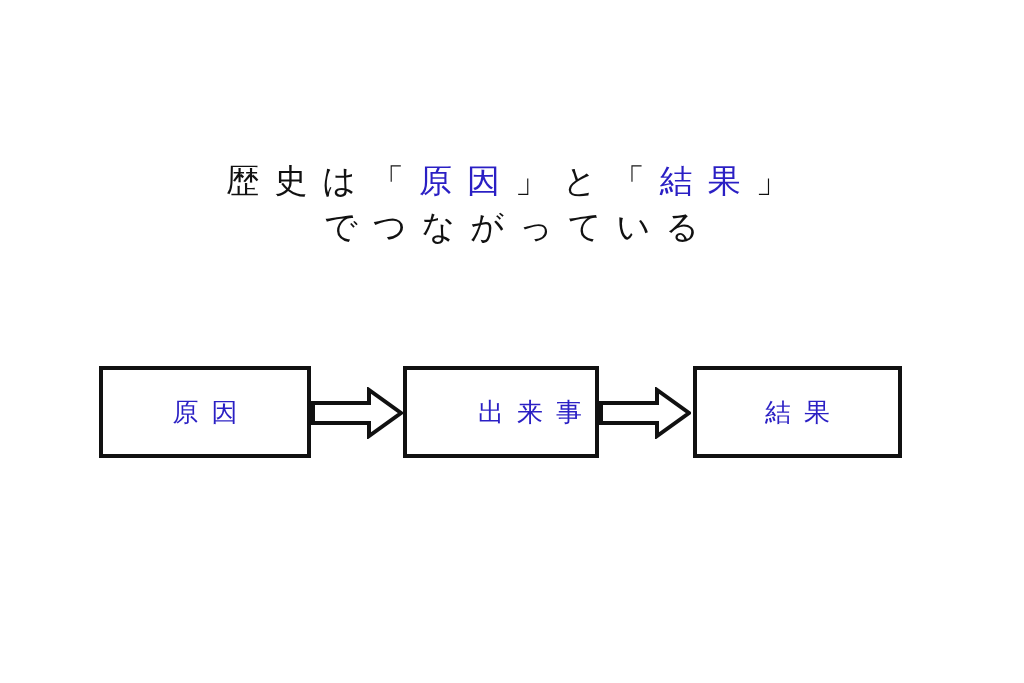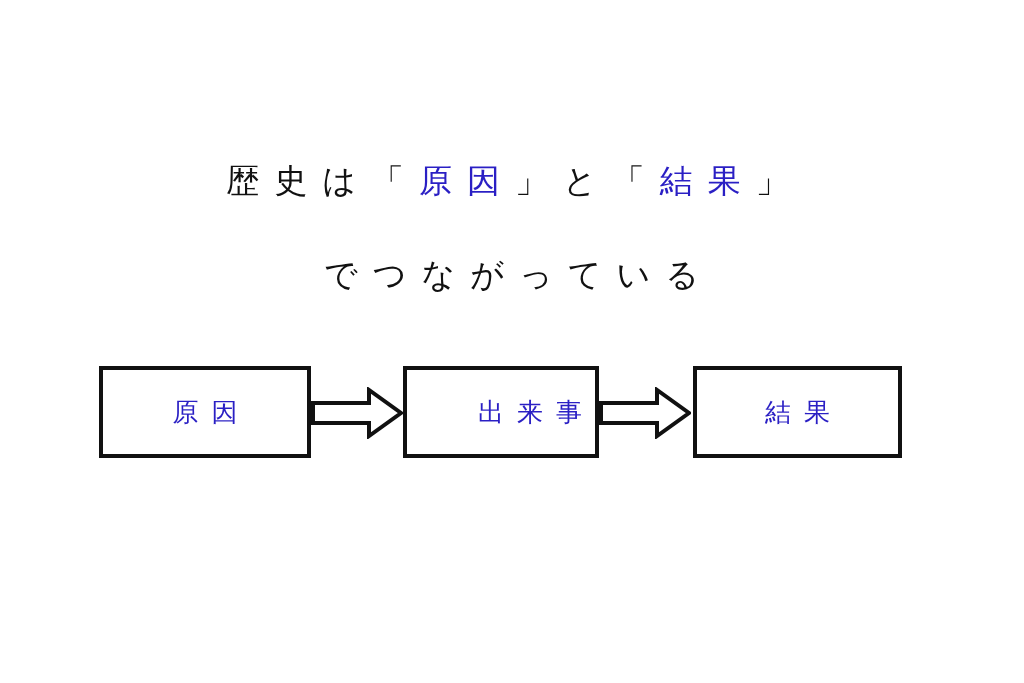--- a/index.html
+++ b/index.html
@@ -38,21 +38,20 @@
     font-weight: 400;
   }
   .title-line .hl {
     color: #2a1fc4;
   }
   .title-line-1 {
     padding-left: 6px;
   }
   .title-line-2 {
     padding-left: 14px;
-    margin-top: 48px;
   }
 
   
   .flow {
     position: absolute;
     left: 99px;
     top: 366px;
     width: 806px;
     height: 92px;
   }

